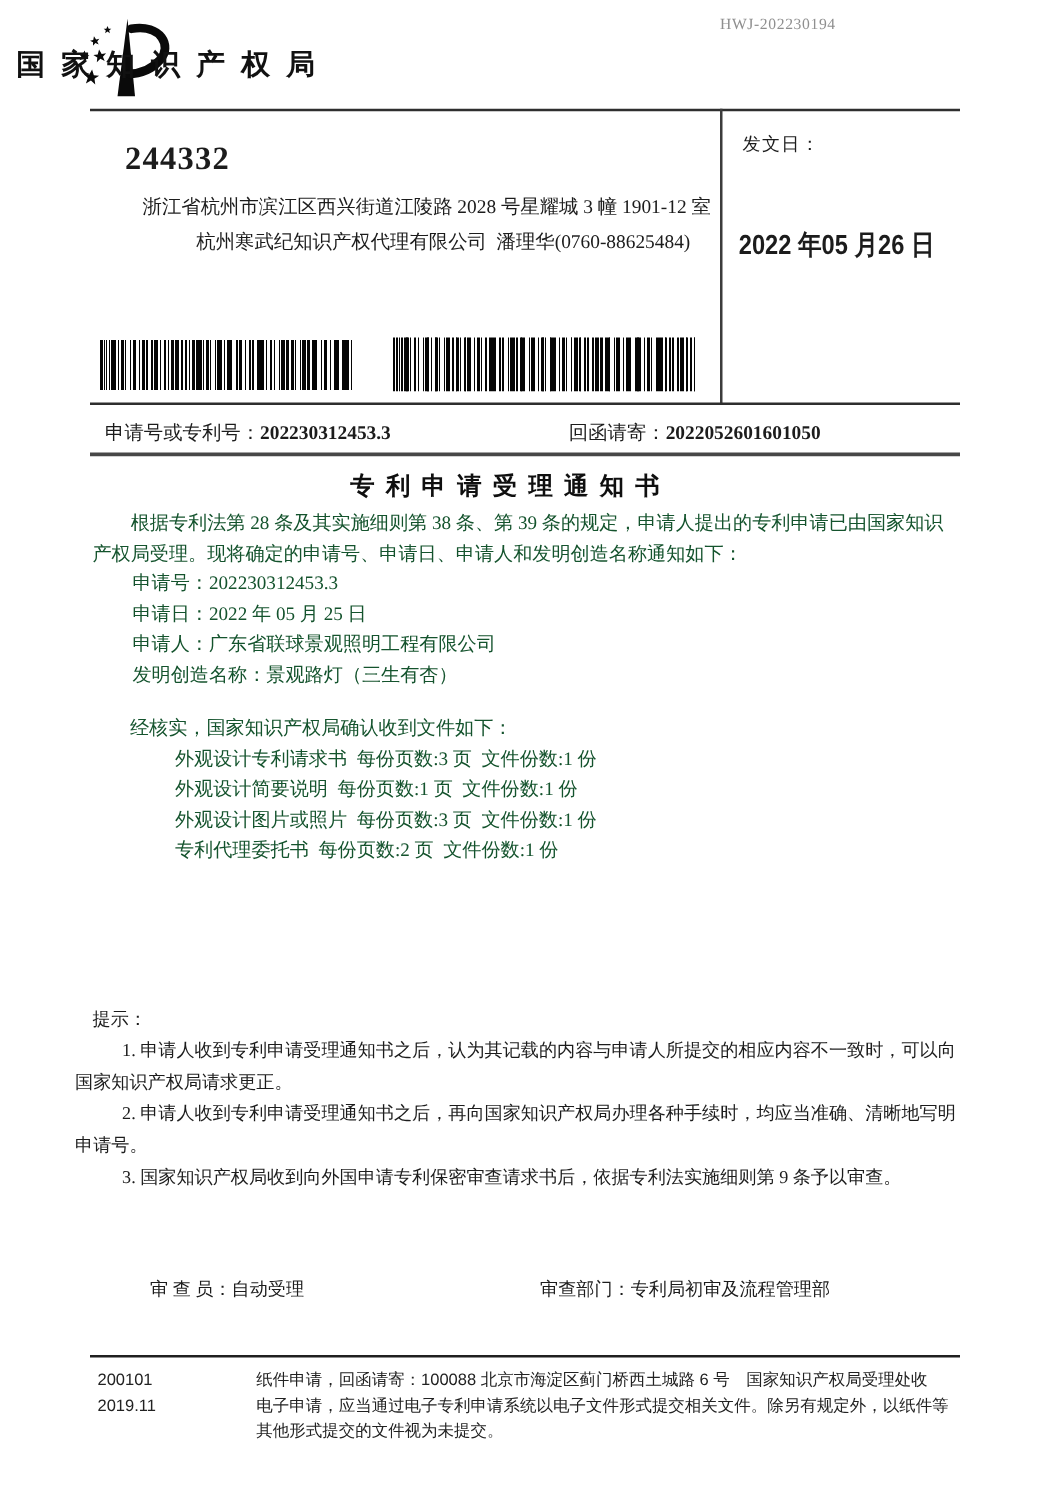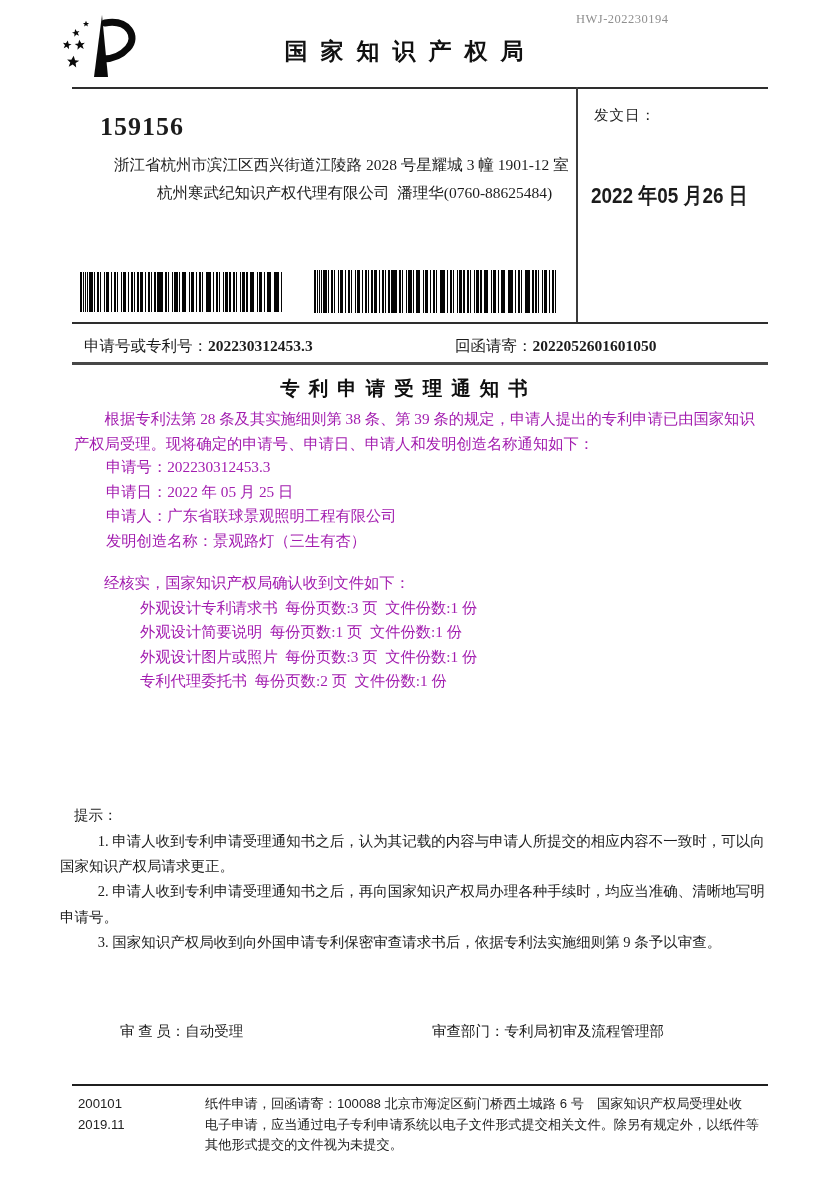--- a/index.html
+++ b/index.html
@@ -15,21 +15,21 @@
   .abs { position:absolute; }
   .prewrap { white-space:pre-wrap;margin-left:36px; }
 
   .ref-number {
     left:576px; top:12px;
     font-size:12.5px; color:#8f8f8f; letter-spacing:.5px;
   }
   .logo { left:56px; top:14px; }
   .agency-title {
     left:0; top:36px; width:100%;
-    text-align:center;
+    text-align:left;
     font-size:23px; font-weight:bold;
     letter-spacing:13px; text-indent:13px;
     color:#111;
   }
 
   .hr { background:#2e2e2e; }
   .hr1 { left:72px; top:87px;  width:696px; height:2px; }
   .hr2 { left:72px; top:322px; width:696px; height:2px; }
   .hr3 { left:72px; top:362px; width:696px; height:3px; background:#474747; }
   .hr4 { left:72px; top:1084px; width:696px; height:2px; background:#1f1f1f; }
@@ -62,21 +62,21 @@
   .num-right { left:455px; }
 
   .notice-title {
     left:0; top:375px; width:100%;
     text-align:center;
     font-size:19.5px; font-weight:bold;
     letter-spacing:9px; text-indent:9px;
     color:#0f0f0f;
   }
 
-  .body-text { font-size:15.3px; line-height:25px; color:#a21caf; }
+  .body-text { font-size:15.3px; line-height:25px; color:#14532d; }
   .para1 { left:74px; top:406px; width:694px; text-indent:2em; }
   .details { left:106px; top:455px; line-height:24.6px; }
   .received { left:104px; top:571px; line-height:24.6px; }
 
   .tips-label { left:74px; top:806px; font-size:14.5px; }
   .tips { left:60px; top:829px; width:716px; font-size:14.5px; line-height:25.2px; }
   .tips .tip { text-indent:2.6em; }
 
   .examiner-row { top:1022px; font-size:14.5px; white-space:nowrap; }
   .exam-left  { left:120px; }
@@ -108,21 +108,21 @@
     <use href="#st" transform="translate(11,31) scale(4.6) rotate(10)"></use>
     <use href="#st" transform="translate(24,31) scale(5.4) rotate(-8)"></use>
     <use href="#st" transform="translate(17,48) scale(6.4) rotate(6)"></use>
   </svg>
 
   <div class="abs agency-title">国家知识产权局</div>
 
   <div class="abs hr hr1"></div>
   <div class="abs vdiv"></div>
 
-  <div class="abs postal-code">159156</div>
+  <div class="abs postal-code">244332</div>
   <div class="abs addr1 prewrap">浙江省杭州市滨江区西兴街道江陵路 2028 号星耀城 3 幢 1901-12 室</div>
   <div class="abs addr2 prewrap">杭州寒武纪知识产权代理有限公司  潘理华(0760-88625484)</div>
 
   <div class="abs issue-label">发文日：</div>
   <div class="abs issue-date">2022 年05 月26 日</div>
 
   <div class="abs barcode bc1"></div>
   <div class="abs barcode bc2"></div>
 
   <div class="abs hr hr2"></div>

